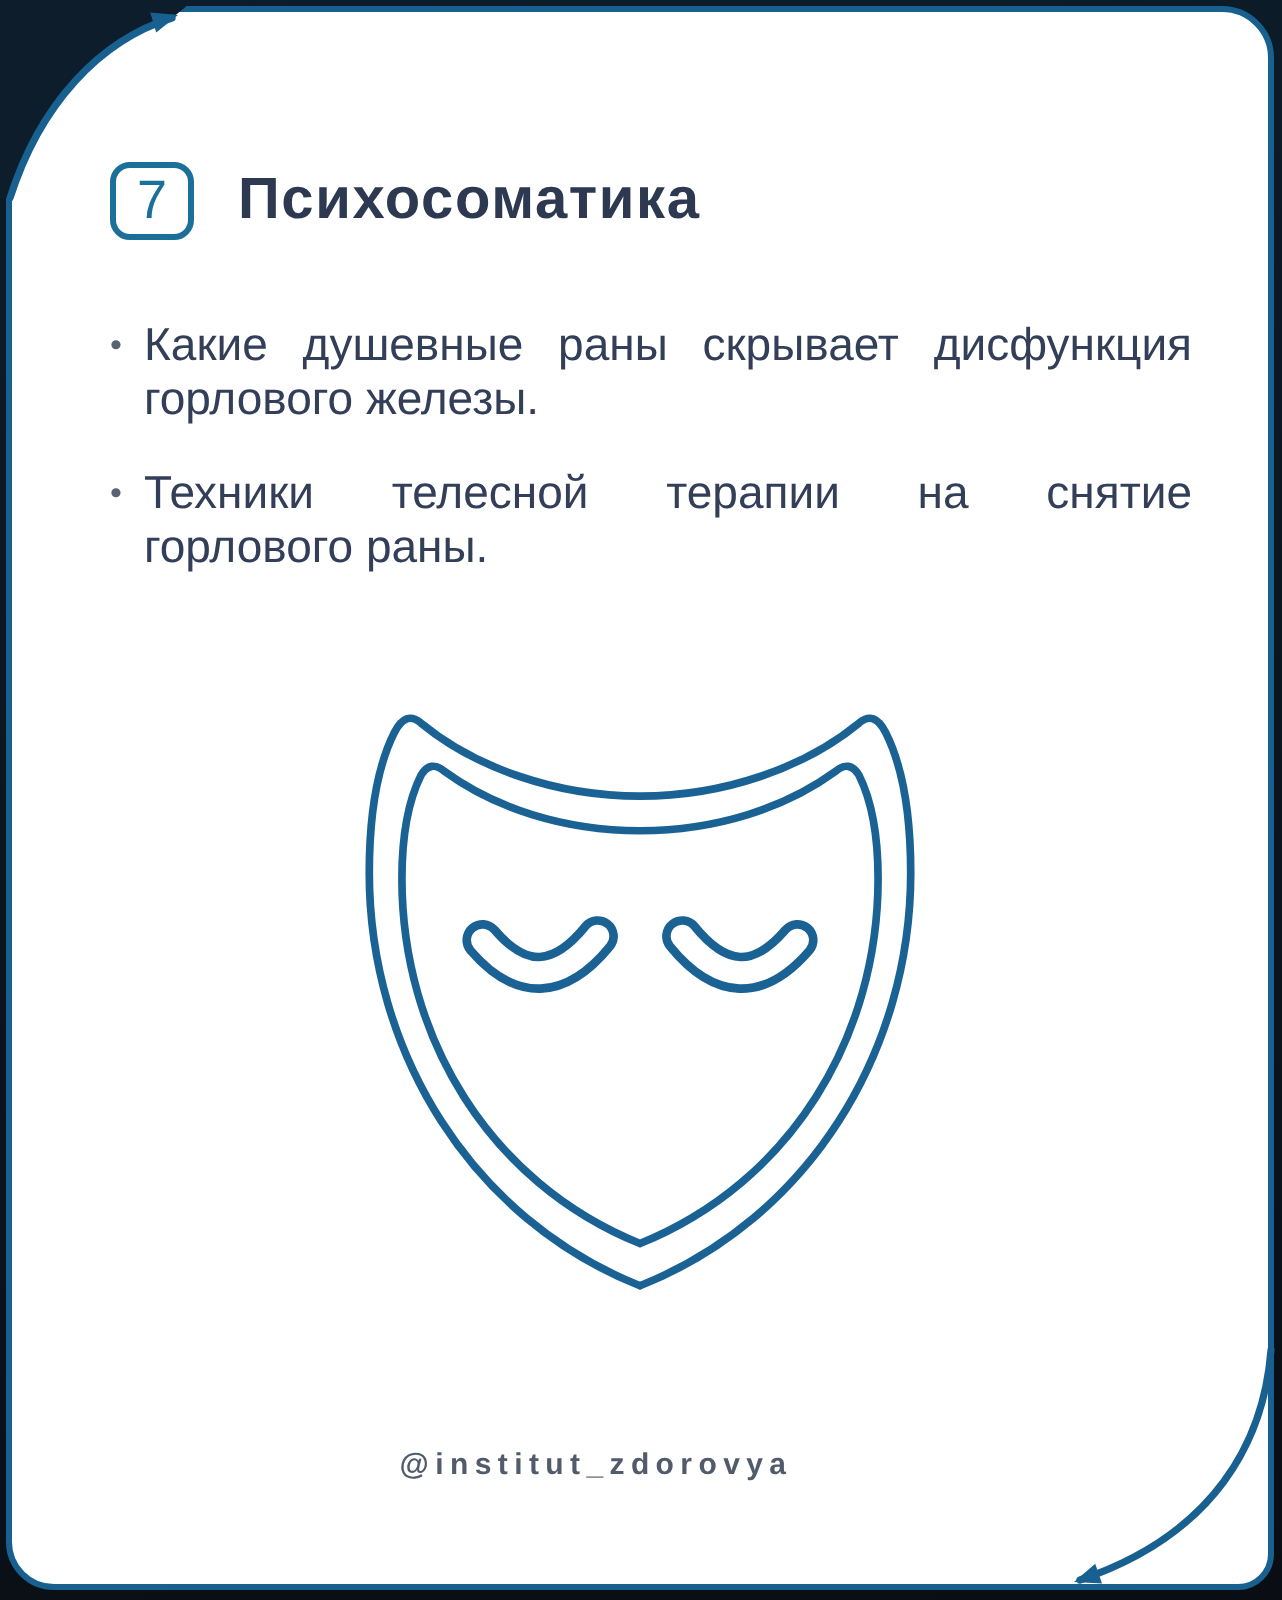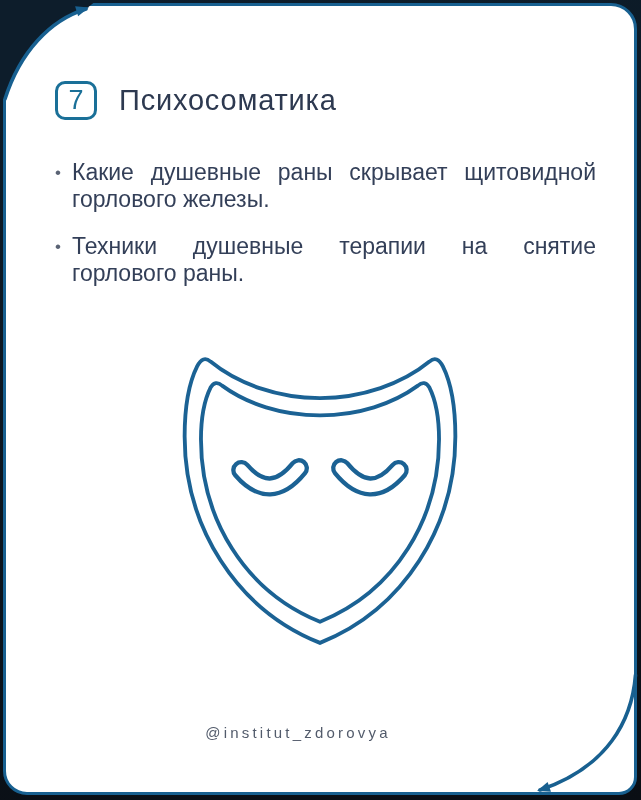--- a/index.html
+++ b/index.html
@@ -25,40 +25,40 @@
   .numbox {
     position:absolute; left:55px; top:81px; width:42px; height:39px;
     box-sizing:border-box;
     border:3px solid var(--box_accent); border-radius:10px;
     display:flex; align-items:center; justify-content:center;
   }
   .numbox span { font-size:27px; color:var(--box_accent); }
   .title {
     position:absolute; left:119px; top:81px; height:39px; margin:0;
     display:flex; align-items:center;
-    font-size:29px; font-weight:400; letter-spacing:0.8px;
+    font-size:29px; font-weight:700; letter-spacing:0.8px;
     color:var(--title);
   }
   .bullets { position:absolute; left:55px; top:159px; width:541px; }
   .bullet { display:flex; margin-bottom:20px; }
   .dot {
     flex:none; width:17px; font-size:17px; line-height:27px;
     color:var(--bullet_dot);
   }
   .btext { flex:1; font-size:23px; line-height:27px; color:var(--text); }
   .bline { min-height:27px; }
   .bline.just { text-align:justify; text-align-last:justify; }
   .mask-wrap {
     position:absolute; left:176px; top:337px; width:288px; height:318px;
   }
   .mask-wrap svg { width:100%; height:100%; }
   .footer {
     position:absolute; left:0; top:724px; width:596px;
     text-align:center; font-size:15px; letter-spacing:3.2px;
-    color:var(--footer); font-weight:400;
+    color:var(--footer); font-weight:700;
   }
   .overlay { position:absolute; pointer-events:none; z-index:3; }
   .overlay.tl { left:0; top:0; width:130px; height:130px; }
   .overlay.br { left:510px; top:655px; width:131px; height:145px; }
 
   .accent-stroke { stroke:var(--accent); fill:none; stroke-linecap:round; }
   .accent-fill  { fill:var(--accent); stroke:none; }
   .bg-fill      { fill:var(--bg_top); stroke:none; }
   .mask-stroke  { stroke:var(--mask_accent); fill:none; stroke-linecap:round; }
   .card-stroke  { stroke:var(--card); fill:none; stroke-linecap:round; }
@@ -76,29 +76,29 @@
       <span>7</span>
     </div>
 
     <h1 class="title">Психосоматика</h1>
 
     <div class="bullets">
 
       <div class="bullet">
         <span class="dot">•</span>
         <div class="btext">
-          <div class="bline just">Какие душевные раны скрывает щитовидной</div>
+          <div class="bline just">Какие душевные раны скрывает дисфункция</div>
           <div class="bline">горлового железы.</div>
         </div>
       </div>
 
       <div class="bullet">
         <span class="dot">•</span>
         <div class="btext">
-          <div class="bline just">Техники душевные терапии на снятие</div>
+          <div class="bline just">Техники телесной терапии на снятие</div>
           <div class="bline">горлового раны.</div>
         </div>
       </div>
 
     </div>
 
     <div class="mask-wrap">
       <svg viewBox="0 0 300 330">
         <path class="mask-stroke" stroke-width="4" d="M 22,30
              C 13,48 9,72 9,103

